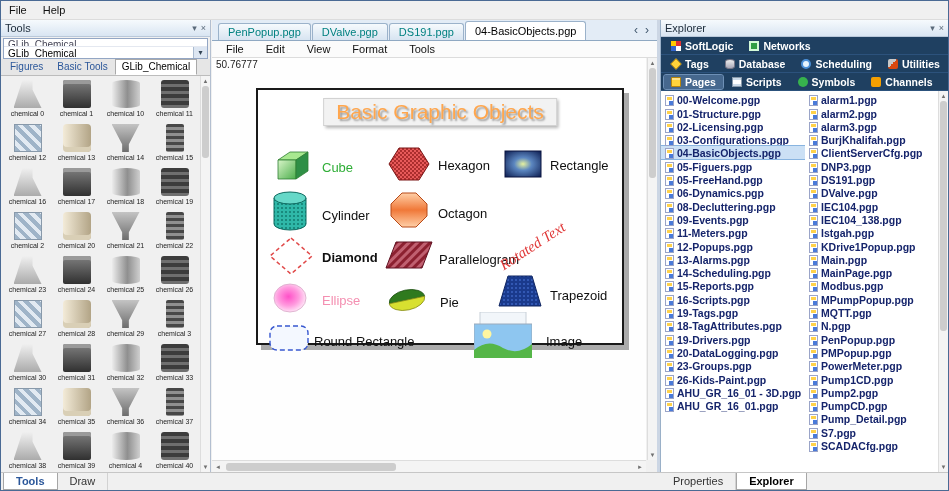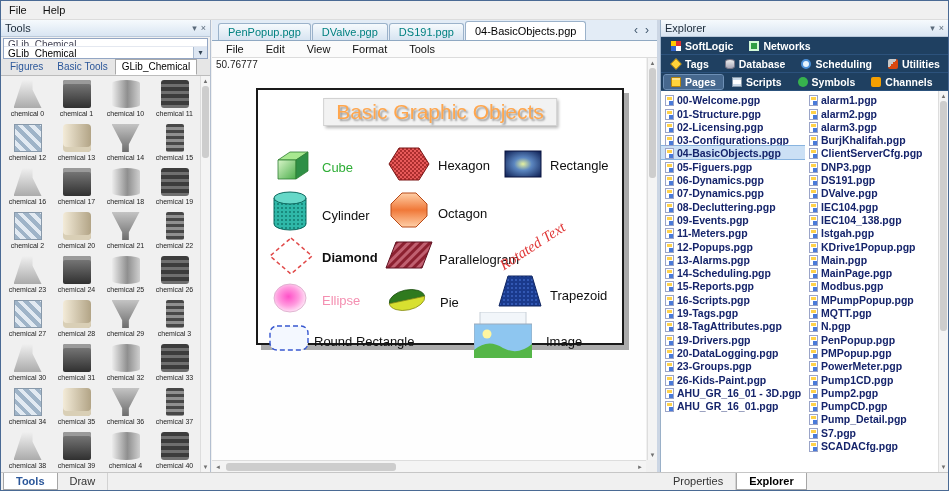--- a/index.html
+++ b/index.html
@@ -589,25 +589,25 @@
           <div class="xfile selected">
             <span class="pg-ico"></span>
             <span>04-BasicObjects.pgp</span>
           </div>
           <div class="xfile">
             <span class="pg-ico"></span>
             <span>05-Figuers.pgp</span>
           </div>
           <div class="xfile">
             <span class="pg-ico"></span>
+            <span>05-FreeHand.pgp</span>
+          </div>
+          <div class="xfile">
+            <span class="pg-ico"></span>
             <span>06-Dynamics.pgp</span>
-          </div>
-          <div class="xfile">
-            <span class="pg-ico"></span>
-            <span>07-Dynamics.pgp</span>
           </div>
           <div class="xfile">
             <span class="pg-ico"></span>
             <span>08-Decluttering.pgp</span>
           </div>
           <div class="xfile">
             <span class="pg-ico"></span>
             <span>09-Events.pgp</span>
           </div>
           <div class="xfile">

